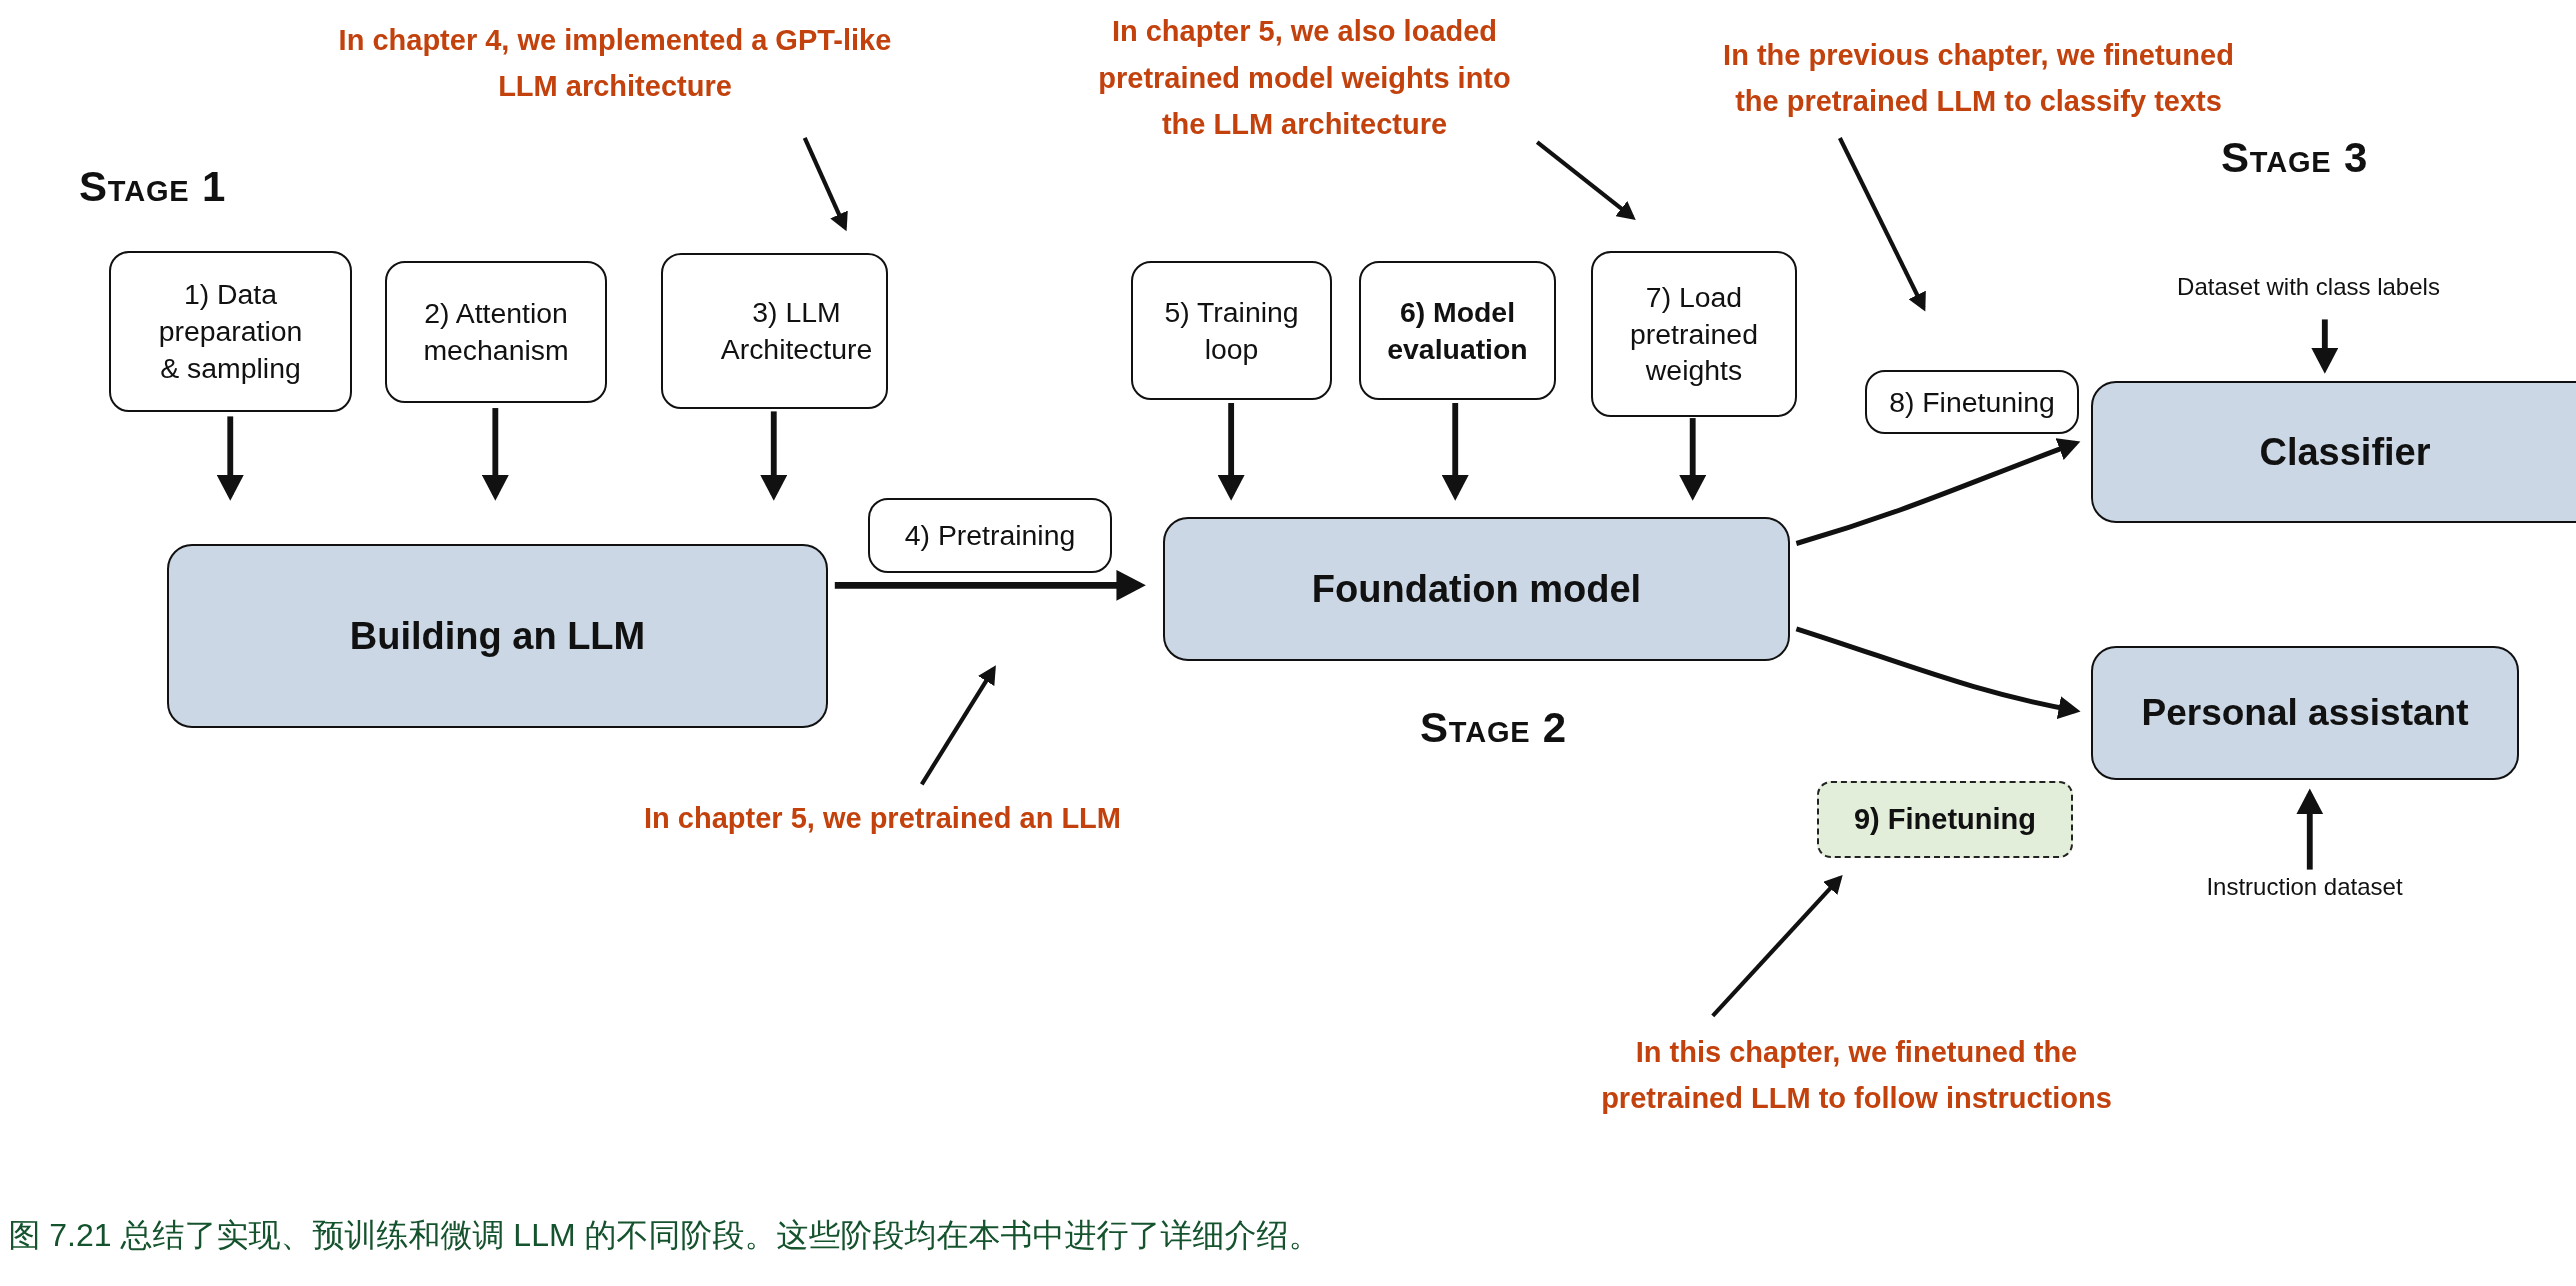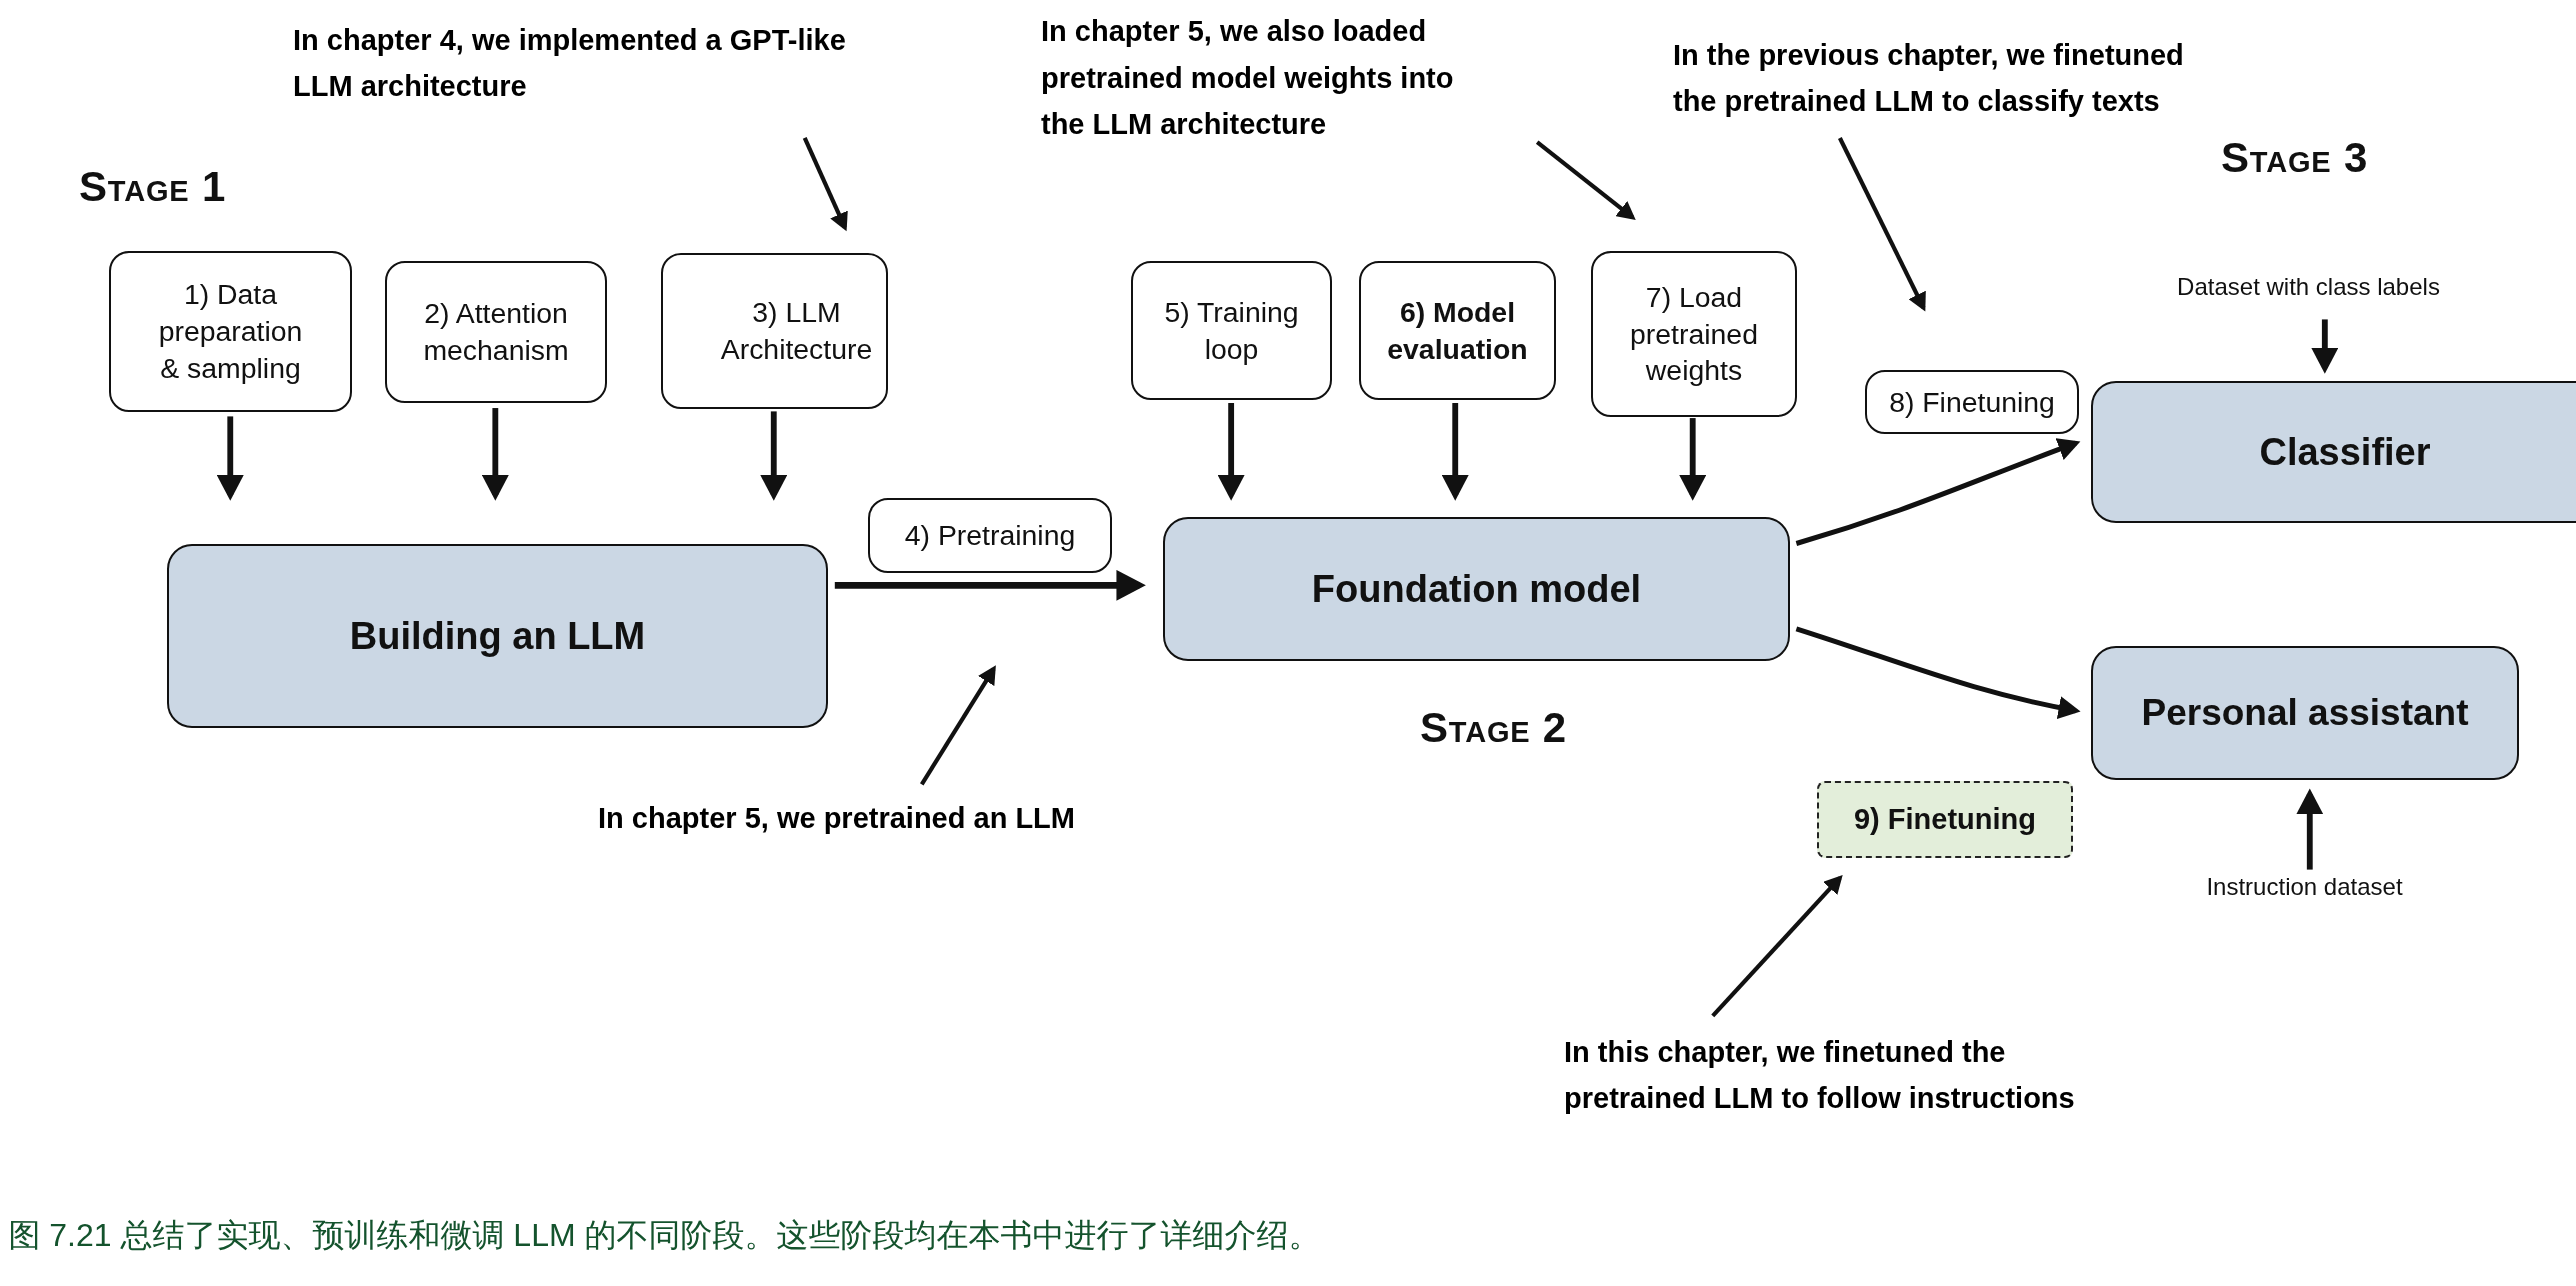--- a/index.html
+++ b/index.html
@@ -1,29 +1,29 @@
 <!DOCTYPE html>
 <html style="font-size:13.4px"><head>
 <meta charset="utf-8">
 <style>
   html,body{margin:0;padding:0;background:#ffffff;}
   body{font-family:"Liberation Sans","DejaVu Sans",sans-serif;}
   #stage{position:relative;width:2576px;height:1286px;background:#ffffff;overflow:hidden;}
   #arrows{position:absolute;left:0;top:0;width:2576px;height:1286px;z-index:1;pointer-events:none;}
   .node{position:absolute;z-index:2;box-sizing:border-box;}
   .txt{white-space:pre-line;}
-  .anno{font-weight:bold;font-size:29px;line-height:1.6;color:#000000;}
+  .anno{font-weight:bold;font-size:29px;line-height:1.6;text-align:center;color:#c2410c;}
   .stage-label{font-weight:bold;font-size:42px;font-variant:small-caps;letter-spacing:0.8px;color:#111;}
   .box-step{background:#ffffff;border:2.9px solid #111;border-radius:20px;
             display:flex;align-items:center;justify-content:center;text-align:center;
             font-size:28.4px;line-height:1.3;color:#111;}
   .box-big{background:#cbd7e4;border:2.9px solid #111;border-radius:25px;
            display:flex;align-items:center;justify-content:center;text-align:center;
            font-size:38px;font-weight:bold;color:#111;}
-  .box-finetune{background:#e3eeda;border:2.9px dashed #222;border-radius:8px;
+  .box-finetune{background:#e3eeda;border:2.9px dashed #222;border-radius:14px;
            display:flex;align-items:center;justify-content:center;text-align:center;
            font-size:29px;font-weight:bold;color:#111;}
   .side-label{font-size:24px;text-align:center;color:#111;}
   .caption{font-size:32px;color:#14532d;}
 </style>
 </head>
 <body>
 
 <div id="stage">
 

